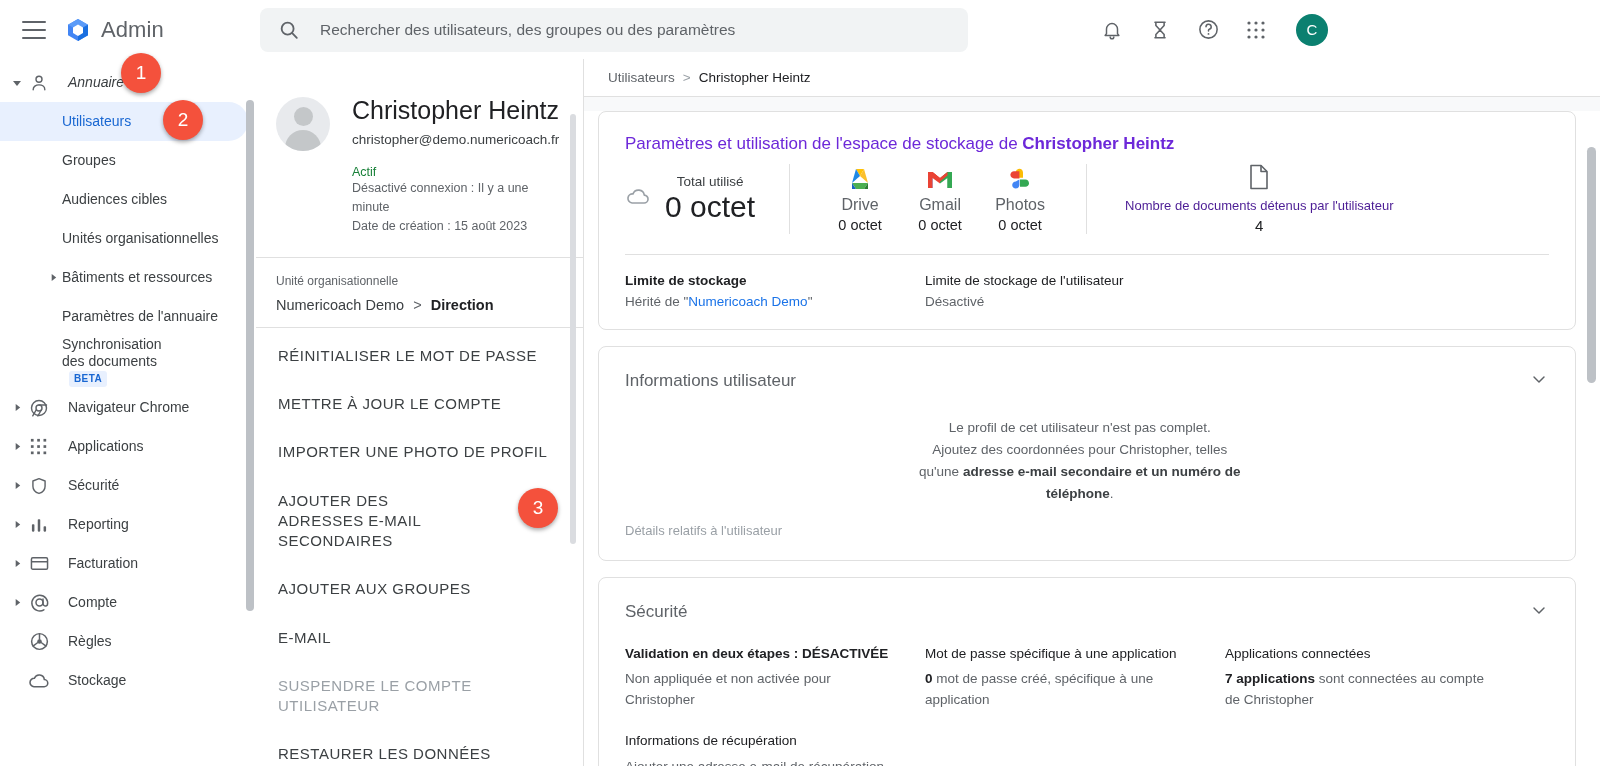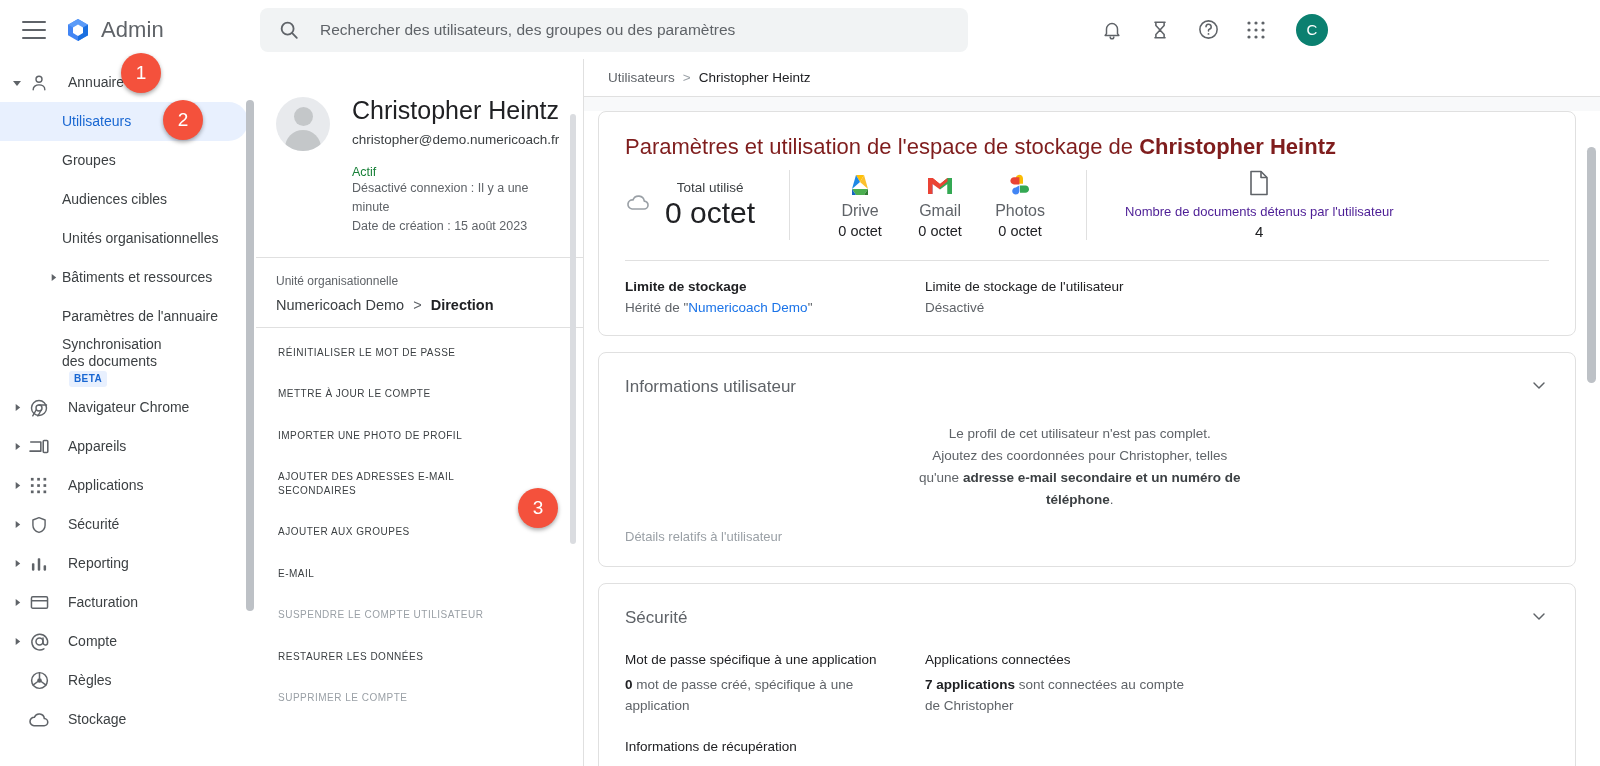--- a/index.html
+++ b/index.html
@@ -110,21 +110,21 @@
   .uemail { font-size: 13.5px; color: #3c4043; line-height: 1.35; max-width: 205px; }
   .ustatus { font-size: 12.5px; color: #188038; margin-top: 16px; font-weight: 500; }
   .umeta { font-size: 12.5px; color: #5f6368; line-height: 1.55; }
   .divider { height: 1px; background: #e0e0e0; margin: 20px 0 0 0; }
   .oublock { padding: 16px 20px 14px 20px; }
   .oulabel { font-size: 12px; color: #5f6368; margin-bottom: 9px; }
   .oupath { font-size: 14.5px; color: #3c4043; }
   .oupath b { color: #202124; font-weight: 700; }
   .actionlist { padding-top: 4px; }
   .action {
-    font-size: 10px; color: #3c4043; letter-spacing: .5px; font-weight: 500;
+    font-size: 15px; color: #3c4043; letter-spacing: .5px; font-weight: 500;
     padding: 14px 20px 14px 22px; cursor: pointer; line-height: 1.35;
     text-transform: none;
   }
   .action.disabled { color: #9aa0a6; cursor: default; }
   .mid-sb {
     position: absolute; left: 314px; top: 55px; width: 6px; height: 430px;
     background: #dadce0; border-radius: 3px;
   }
   .mid-border {
     position: absolute; right: 0; top: 0; width: 1px; height: 707px; background: #e0e0e0;
@@ -145,21 +145,21 @@
   .crumbs-rule { height: 1px; background: #e0e0e0; }
   .scrollarea { position: relative; height: 669px; background: #fff; padding: 0; }
 
   .card {
     background: #fff; border: 1px solid #e0e0e0; border-radius: 8px;
     margin: 0 24px 16px 14px; position: relative;
   }
   .card.first { margin-top: 14px; }
 
   .storage-title {
-    font-size: 22px; color: #7f1d1d; padding: 22px 26px 0 26px; font-weight: 400;
+    font-size: 17px; color: #6d28d9; padding: 22px 26px 0 26px; font-weight: 400;
   }
   .storage-title b { font-weight: 700; }
   .storage-row { display: flex; align-items: center; padding: 10px 26px 20px 26px; }
   .cloud-ico { margin-right: 14px; }
   .total-block { text-align: center; padding-right: 34px; }
   .total-label { font-size: 13.5px; color: #3c4043; }
   .total-value { font-size: 30px; color: #202124; line-height: 1.18; font-weight: 400; }
   .vline { width: 1px; align-self: stretch; background: #e0e0e0; }
   .apps-block { display: flex; padding-left: 30px; }
   .appcell { text-align: center; width: 80px; }
@@ -273,21 +273,21 @@
           <circle cx="10" cy="17" r="1.6"></circle>
           <circle cx="17" cy="17" r="1.6"></circle>
       </svg>
     </span>
     <span class="avatar-top">C</span>
   </div>
 </div>
 
 <div class="sidebar">
 
-  <div class="navitem" style="margin-top:4px;">
+  <div class="navitem" style="margin-top:4px;font-style:italic;">
     <span class="caret">
       <svg width="10" height="10" viewBox="0 0 10 10">
           <polygon points="1,3 9,3 5,8" fill="#5f6368"></polygon>
         </svg>
     </span>
     <span class="navicon">
       <svg width="20" height="20" viewBox="0 0 24 24" fill="none" stroke="#5f6368" stroke-width="1.7">
         <circle cx="12" cy="7.5" r="3.6"></circle>
           <path d="M5 20c0-3.6 3.1-5.8 7-5.8s7 2.2 7 5.8" stroke-linecap="round"></path>
       </svg>
@@ -333,34 +333,20 @@
     <span class="navicon">
       <svg width="20" height="20" viewBox="0 0 24 24" fill="none" stroke="#5f6368" stroke-width="1.7">
         <circle cx="12" cy="12" r="9"></circle>
           <circle cx="12" cy="12" r="3.6"></circle>
         <path d="M12 8.4H21M8.9 13.8l-4.4 7.6M15.1 13.8l-4.5 7.8" stroke-linecap="round"></path>
       </svg>
     </span>
     <span class="navlabel">Navigateur Chrome</span>
   </div>
 
-  <div class="navitem">
-    <span class="caret">
-      <svg width="9" height="9" viewBox="0 0 10 10">
-          <polygon points="3,1 8,5 3,9" fill="#5f6368"></polygon>
-        </svg>
-    </span>
-    <span class="navicon">
-      <svg width="22" height="22" viewBox="0 0 24 24" fill="none" stroke="#5f6368" stroke-width="1.7">
-        <path d="M3 6.5h11v10H2.2" stroke-linecap="round" stroke-linejoin="round"></path>
-        <rect x="16.6" y="5" width="5" height="13" rx="1"></rect>
-      </svg>
-    </span>
-    <span class="navlabel">Appareils</span>
-  </div>
 
   <div class="navitem">
     <span class="caret">
       <svg width="9" height="9" viewBox="0 0 10 10">
           <polygon points="3,1 8,5 3,9" fill="#5f6368"></polygon>
         </svg>
     </span>
     <span class="navicon">
       <svg width="18" height="18" viewBox="0 0 20 20" fill="#5f6368">
         <rect x="1" y="1" width="3" height="3"></rect>
@@ -631,20 +617,26 @@
         <span class="sect-title">Sécurité</span>
         <span class="chev">
           <svg width="20" height="20" viewBox="0 0 24 24" fill="none" stroke="#5f6368" stroke-width="1.7">
             <polyline points="6,9.5 12,15.5 18,9.5" stroke-linecap="round" stroke-linejoin="round"></polyline>
           </svg>
         </span>
       </div>
 
       <div class="seccols">
         <div class="seccol">
+          <div class="sec-t">
+            <b>Validation en deux étapes : </b><b>DÉSACTIVÉE</b>
+          </div>
+          <div class="sec-v">Non appliquée et non activée pour Christopher</div>
+        </div>
+        <div class="seccol">
           <div class="sec-t">Mot de passe spécifique à une application</div>
           <div class="sec-v">
             <b>0</b><span> mot de passe créé, spécifique à une application</span>
           </div>
         </div>
         <div class="seccol">
           <div class="sec-t">Applications connectées</div>
           <div class="sec-v">
             <b>7 applications</b><span> sont connectées au compte de Christopher</span>
           </div>

